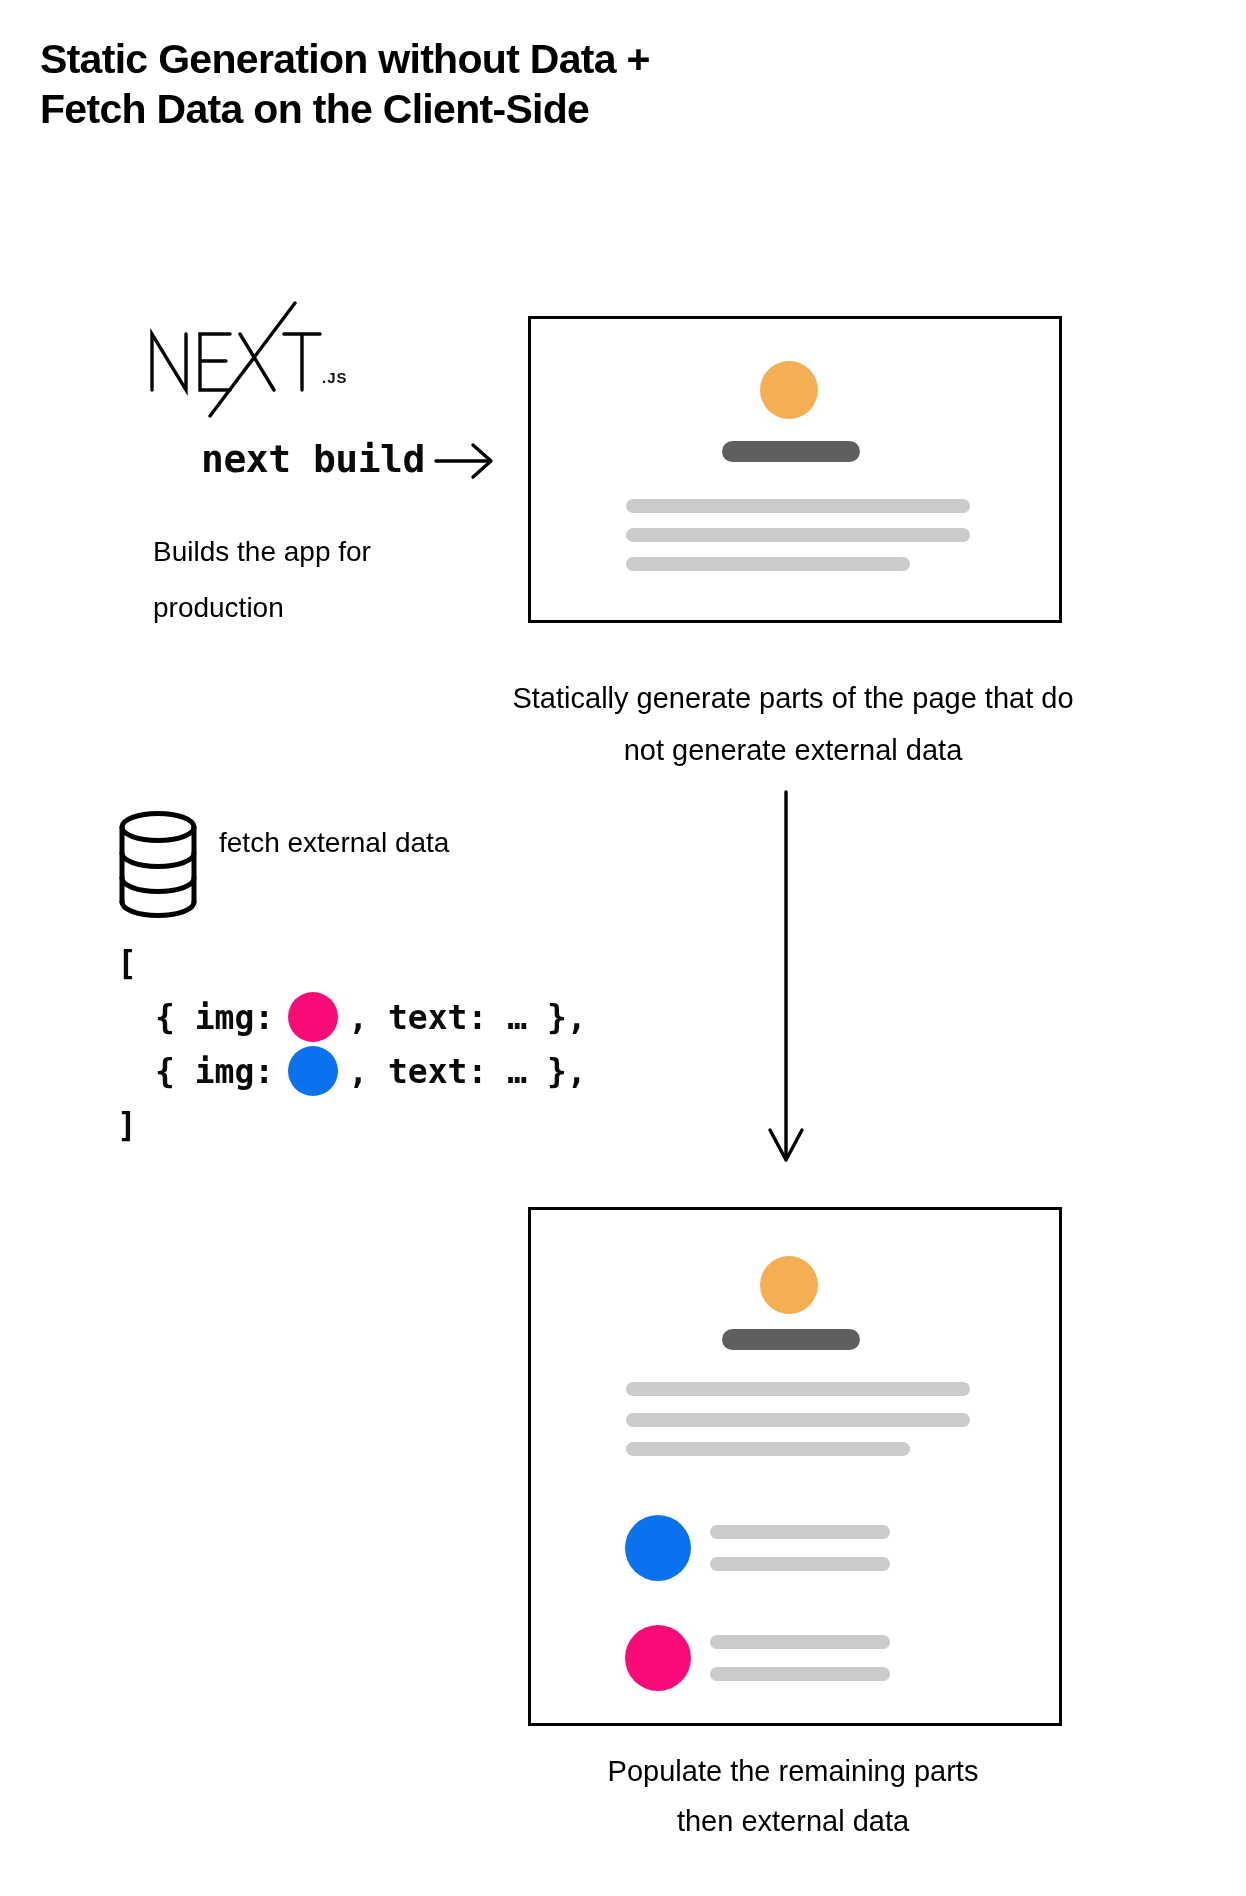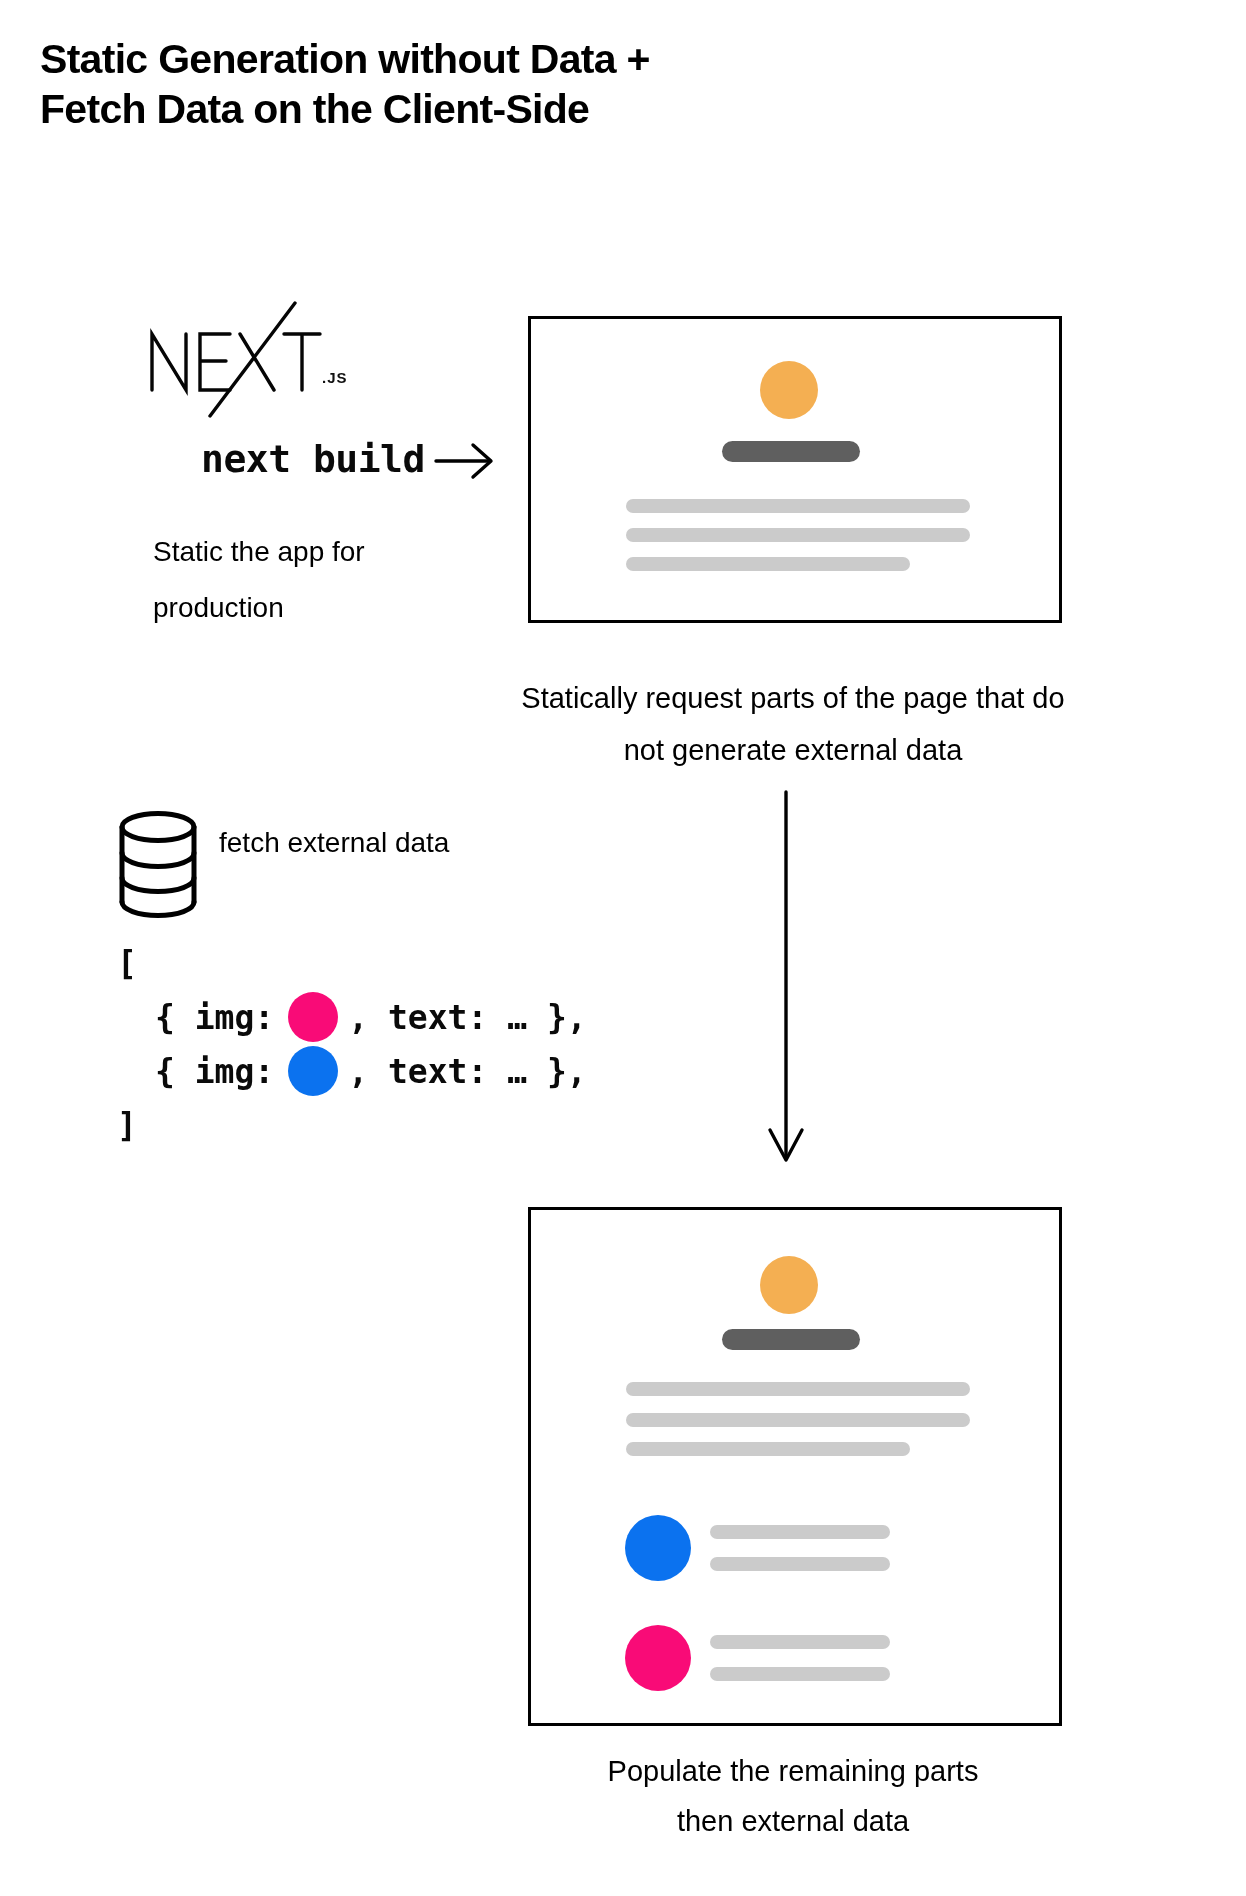--- a/index.html
+++ b/index.html
@@ -64,34 +64,34 @@
   </svg>
 
   <div class="abs cmd">next build</div>
   <svg class="abs arrow-right-svg" width="62" height="38" viewBox="0 0 62 38">
     <g stroke="#000" stroke-width="3.4" fill="none" stroke-linecap="round" stroke-linejoin="round">
       <path d="M2 19 L56 19"></path>
       <path d="M39 3 L57 19 L39 35"></path>
     </g>
   </svg>
   <div class="abs build-desc">
-    <div>Static the app for</div>
+    <div>Builds the app for</div>
     <div>production</div>
   </div>
 
   <div class="abs mock box1">
     <div class="abs circle c-orange" style="left:229px;top:42px;width:58px;height:58px;"></div>
     <div class="abs bar bar-dark" style="left:191px;top:122px;"></div>
     <div class="abs bar-light" style="left:95px;top:180px;width:344px;"></div>
     <div class="abs bar-light" style="left:95px;top:209px;width:344px;"></div>
     <div class="abs bar-light" style="left:95px;top:238px;width:284px;"></div>
   </div>
 
   <div class="abs caption cap1">
-    <div>Statically request parts of the page that do</div>
+    <div>Statically generate parts of the page that do</div>
     <div>not generate external data</div>
   </div>
 
   <svg class="abs db-svg" width="84" height="110" viewBox="0 0 84 110">
     <g stroke="#000" stroke-width="5" fill="none" stroke-linecap="round">
       <ellipse cx="42" cy="17" rx="36" ry="13.5"></ellipse>
       <path d="M6 17 L6 92"></path>
       <path d="M78 17 L78 92"></path>
       <path d="M6 92 A36 13.5 0 0 0 78 92"></path>
       <path d="M6 43 A36 13.5 0 0 0 78 43"></path>

